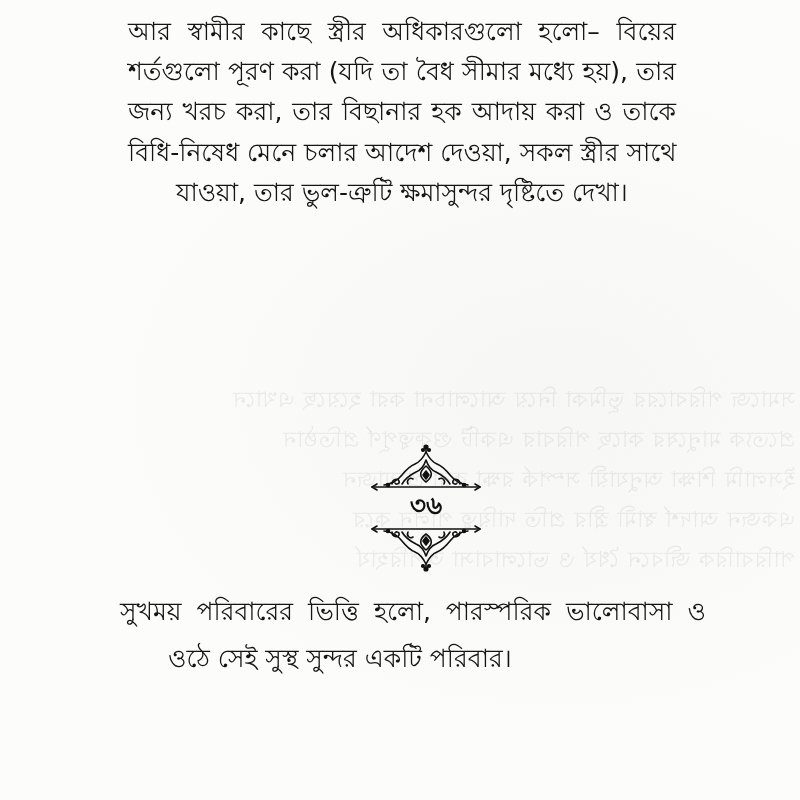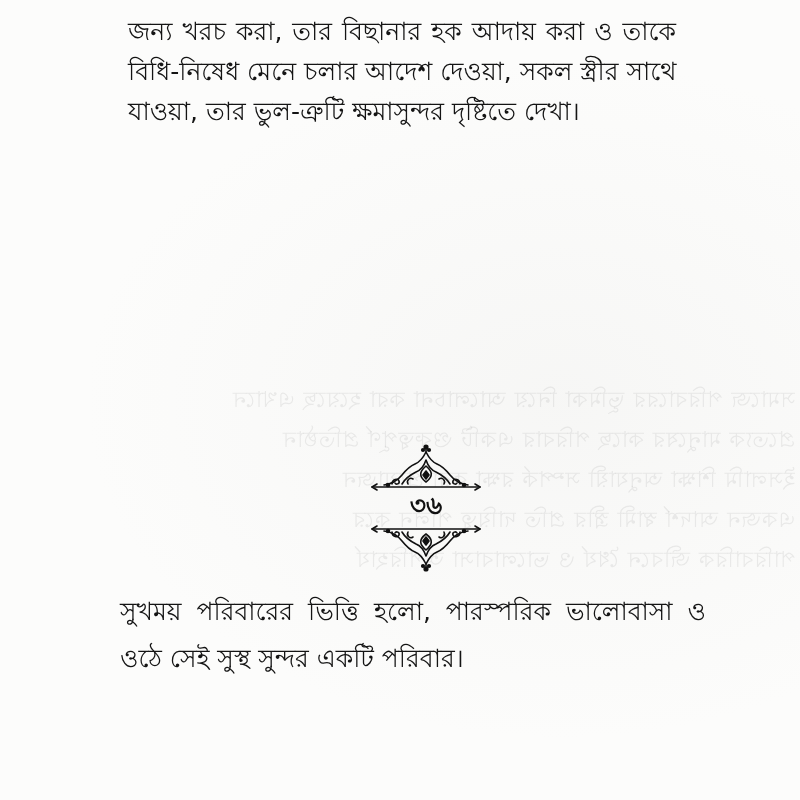--- a/index.html
+++ b/index.html
@@ -54,20 +54,21 @@
     }
     .para-bottom {
       left: 120px;
       top: 588px;
       width: 586px;
       line-height: 47.2px;
     }
     .para-top .line.last,
     .para-bottom .line.last {
       text-align-last: left;
+      margin-left: 48px;
     }
     .ornament {
       position: absolute;
       left: 368px;
       top: 444px;
       width: 116px;
       height: 130px;
     }
     .ornament svg {
       position: absolute;
@@ -93,20 +94,22 @@
 
   <div class="bleed" style="top:380px;">
     <div>সমাজে পরিবারের ভূমিকা নিয়ে আলোচনা করা হয়েছে এখানে</div>
     <div>প্রত্যেক মানুষের কাছে পরিবার একটি গুরুত্বপূর্ণ প্রতিষ্ঠান</div>
     <div>ইসলামি শিক্ষা অনুযায়ী সম্পর্ক রক্ষা করা প্রয়োজন</div>
     <div>একজন আদর্শ স্বামী স্ত্রীর প্রতি দায়িত্ব পালন করে</div>
     <div>পারিবারিক জীবনে ধৈর্য ও ভালোবাসা অপরিহার্য</div>
   </div>
 
   <div class="para para-top">
+    <span class="line">আর স্বামীর কাছে স্ত্রীর অধিকারগুলো হলো– বিয়ের</span>
+    <span class="line">শর্তগুলো পূরণ করা (যদি তা বৈধ সীমার মধ্যে হয়), তার</span>
     <span class="line">জন্য খরচ করা, তার বিছানার হক আদায় করা ও তাকে</span>
     <span class="line">বিধি-নিষেধ মেনে চলার আদেশ দেওয়া, সকল স্ত্রীর সাথে</span>
     <span class="line last">যাওয়া, তার ভুল-ত্রুটি ক্ষমাসুন্দর দৃষ্টিতে দেখা।</span>
   </div>
 
   <div class="ornament">
     <svg width="116" height="130" viewBox="0 0 116 130">
       <g fill="none" stroke="#111" stroke-width="1.6" stroke-linecap="round" stroke-linejoin="round">
 
         <g id="orn-top">

